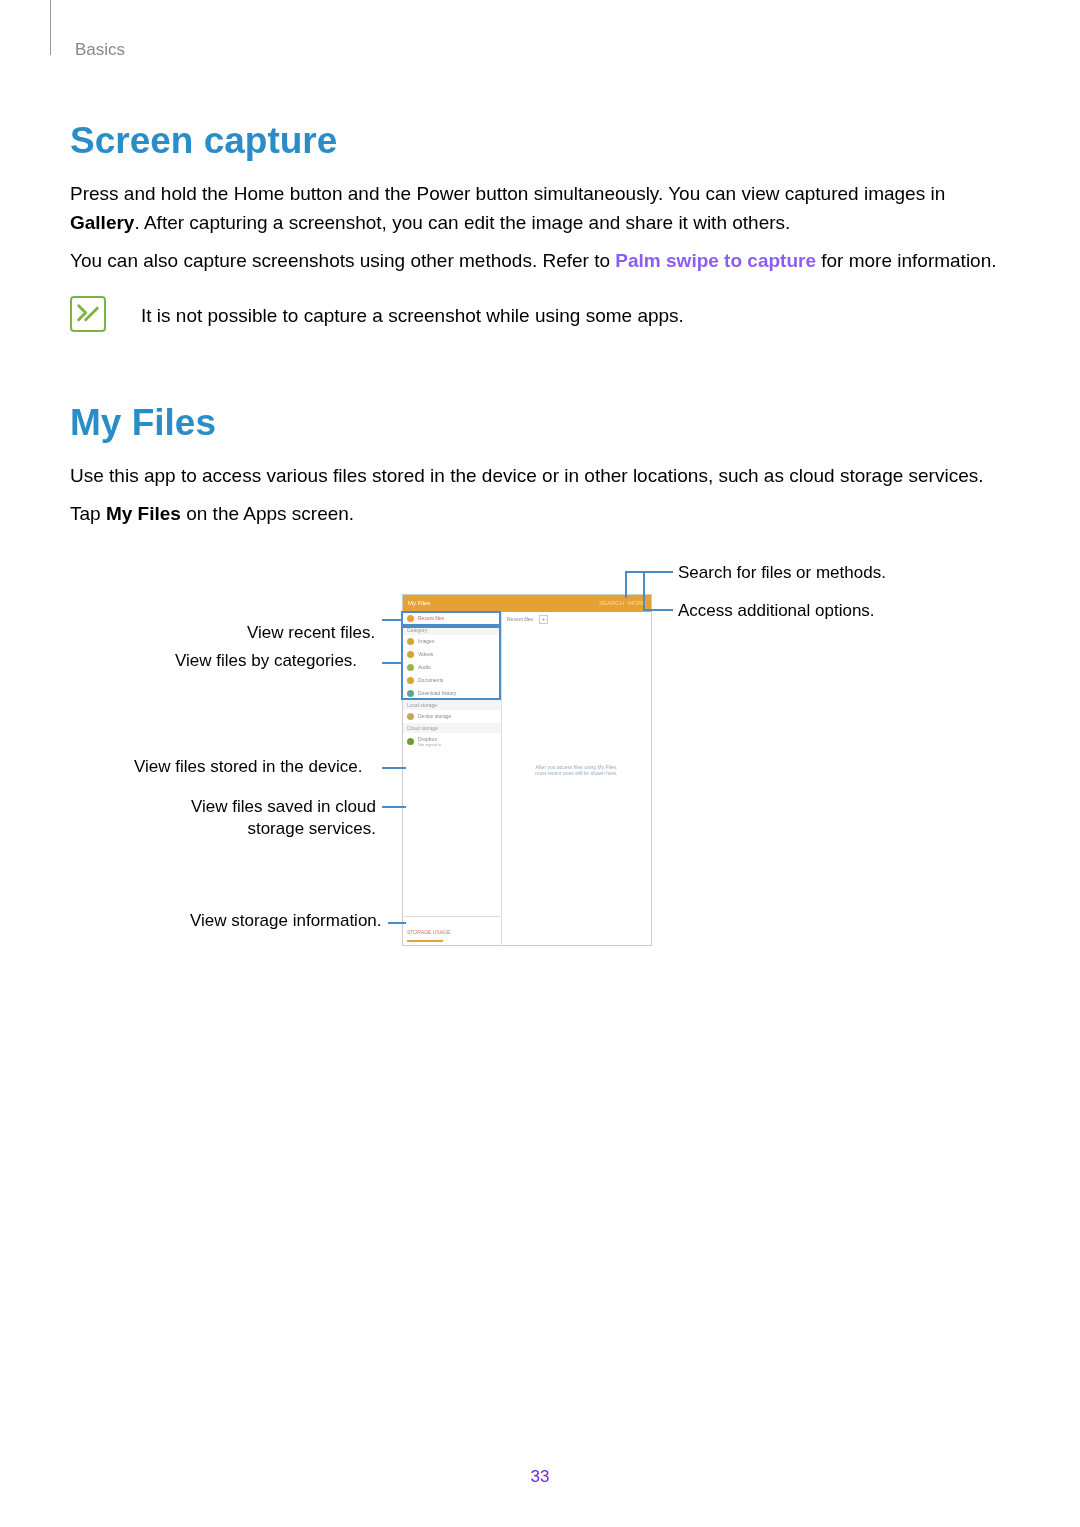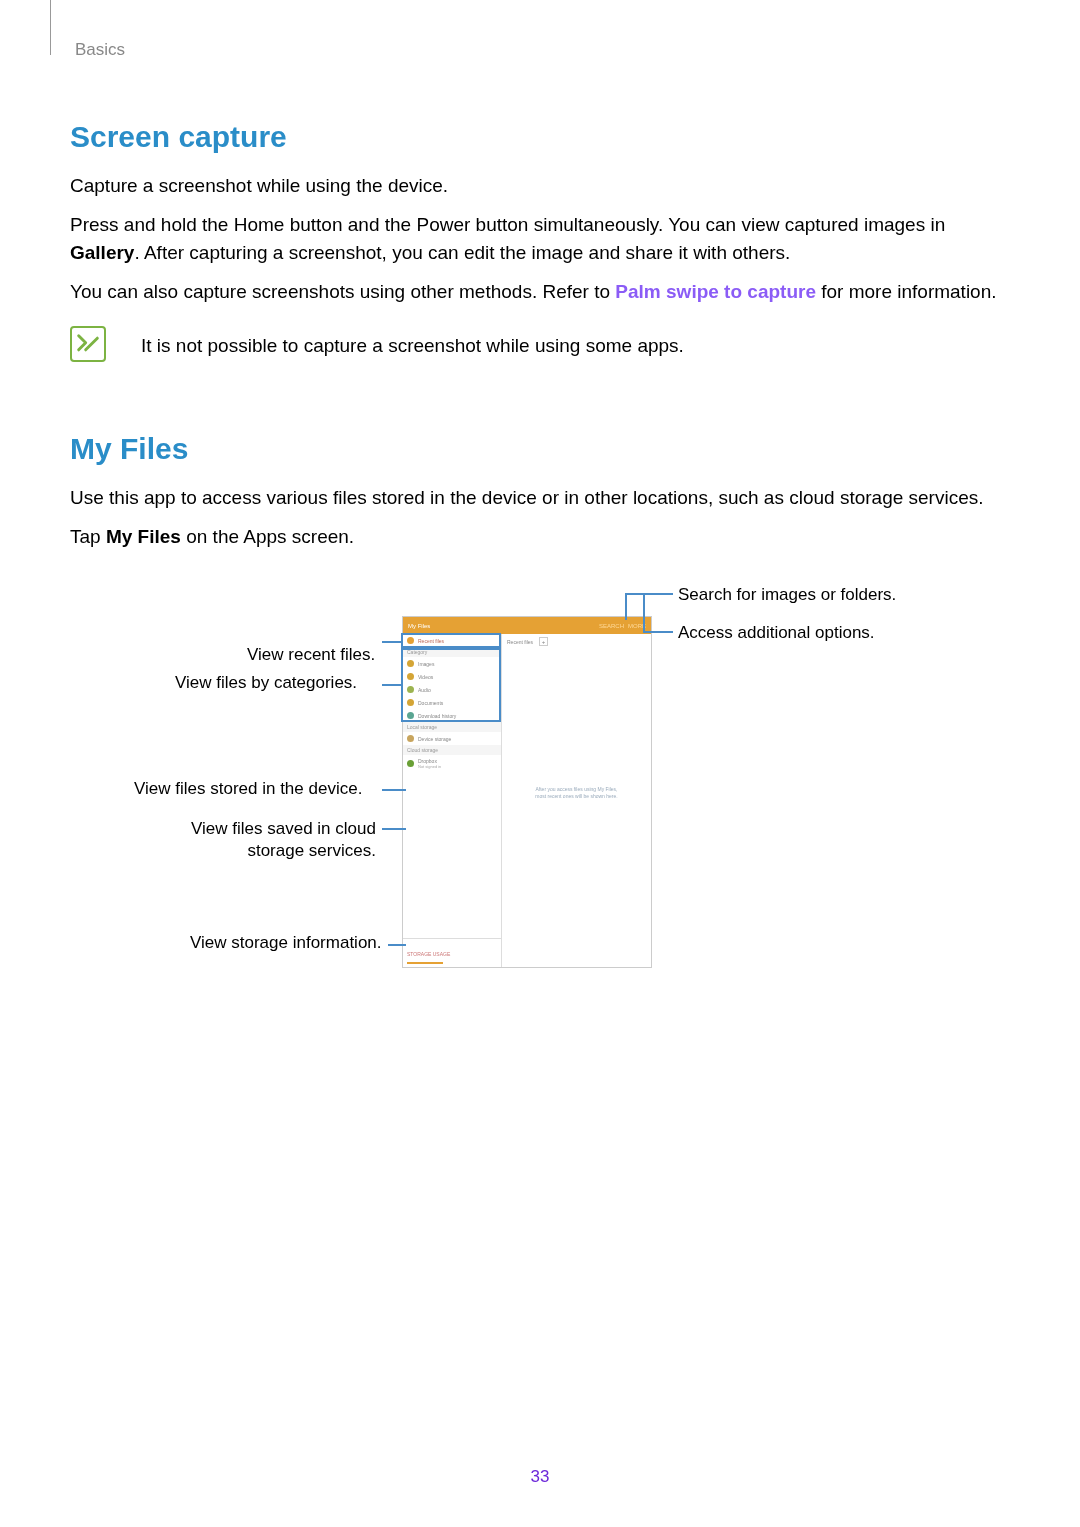--- a/index.html
+++ b/index.html
@@ -28,21 +28,21 @@
       background: #999;
     }
     .breadcrumb {
       color: #888;
       font-size: 17px;
       margin-bottom: 60px;
       margin-left: 5px;
     }
     h1 {
       color: #2a8dc8;
-      font-size: 30px;
+      font-size: 37px;
       font-weight: bold;
       margin-bottom: 18px;
     }
     .paragraph {
       font-size: 19px;
       line-height: 1.5;
       color: #000;
       margin-bottom: 10px;
     }
     .bold {
@@ -261,21 +261,20 @@
 </head>
 <body>
 
 <div class="page">
   <div class="left-border"></div>
 
   <div class="breadcrumb">Basics</div>
 
   <h1>Screen capture</h1>
 
-  <p class="paragraph">Capture a screenshot while using the device.</p>
 
   <p class="paragraph">
     <span>Press and hold the Home button and the Power button simultaneously. You can view captured images in </span><span class="bold">Gallery</span><span>. After capturing a screenshot, you can edit the image and share it with others.</span>
   </p>
 
   <p class="paragraph">
     <span>You can also capture screenshots using other methods. Refer to </span><span class="link">Palm swipe to capture</span><span> for more information.</span>
   </p>
 
   <div class="note-box">
@@ -376,21 +375,21 @@
     <div class="callout-line" style="left:312px; top:60px; width:20px; height:2px;"></div>
 
     <div class="callout-line" style="left:312px; top:103px; width:20px; height:2px;"></div>
 
     <div class="callout-line" style="left:312px; top:208px; width:24px; height:2px;"></div>
 
     <div class="callout-line" style="left:312px; top:247px; width:24px; height:2px;"></div>
 
     <div class="callout-line" style="left:318px; top:363px; width:18px; height:2px;"></div>
 
-    <div class="callout callout-search">Search for images or folders.</div>
+    <div class="callout callout-search">Search for files or methods.</div>
     <div class="callout callout-options">Access additional options.</div>
     <div class="callout callout-recent">View recent files.</div>
     <div class="callout callout-categories">View files by categories.</div>
     <div class="callout callout-device">View files stored in the device.</div>
     <div class="callout callout-cloud">
       <div>View files saved in cloud</div>
       <div>storage services.</div>
     </div>
     <div class="callout callout-storage">View storage information.</div>
 

